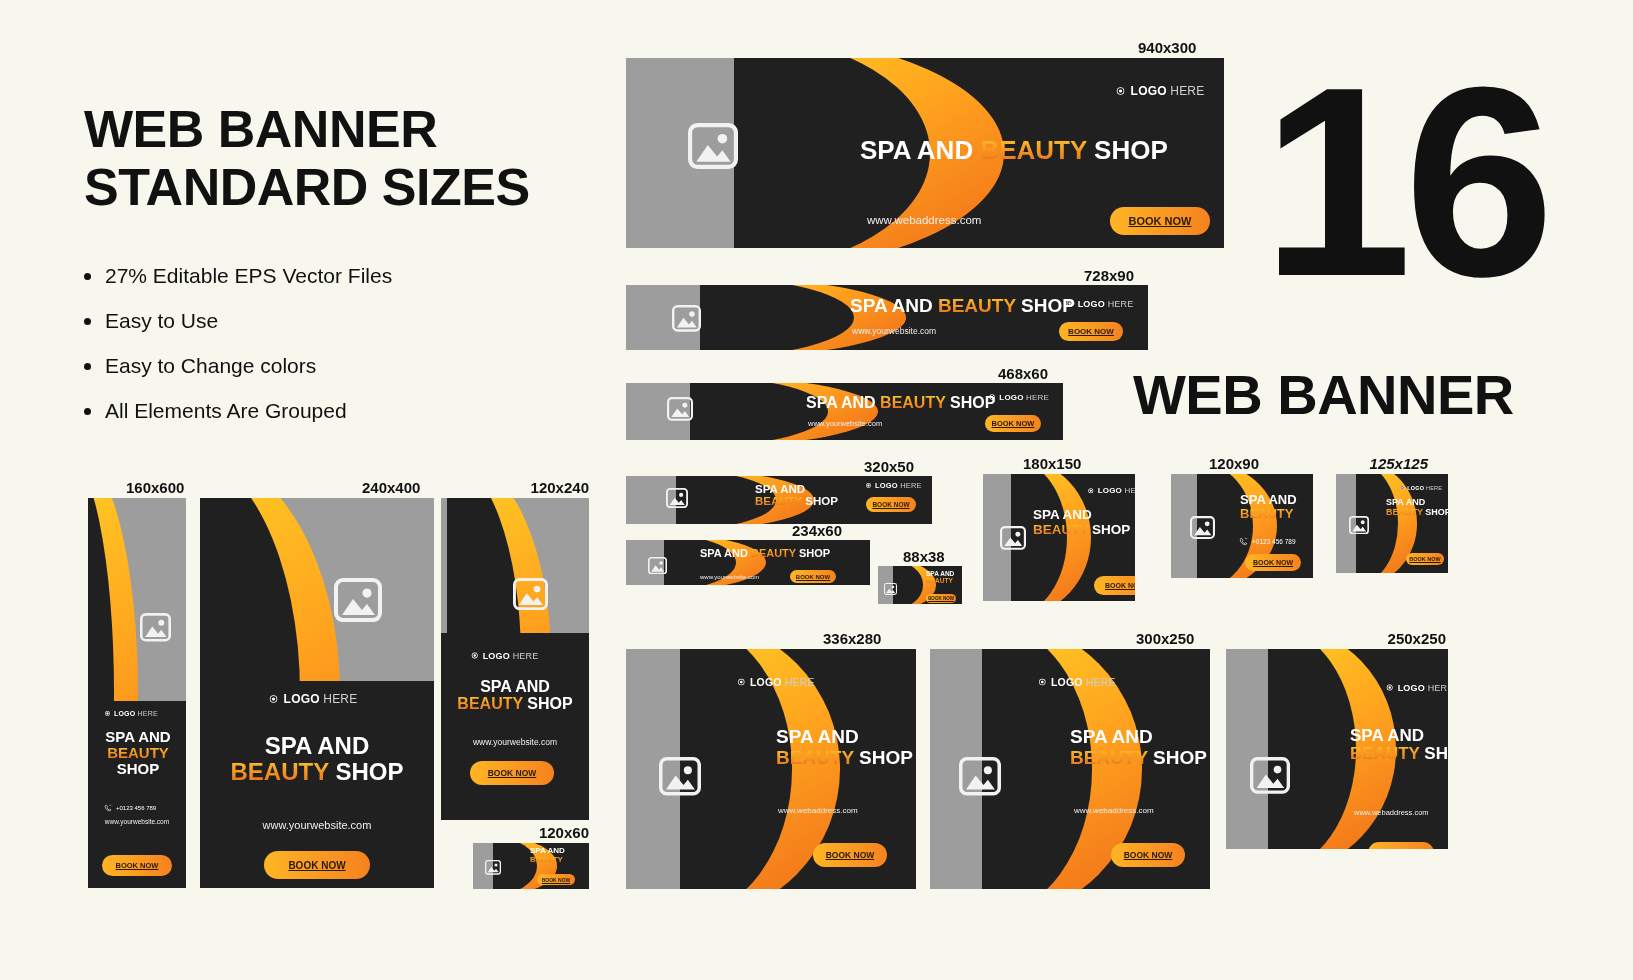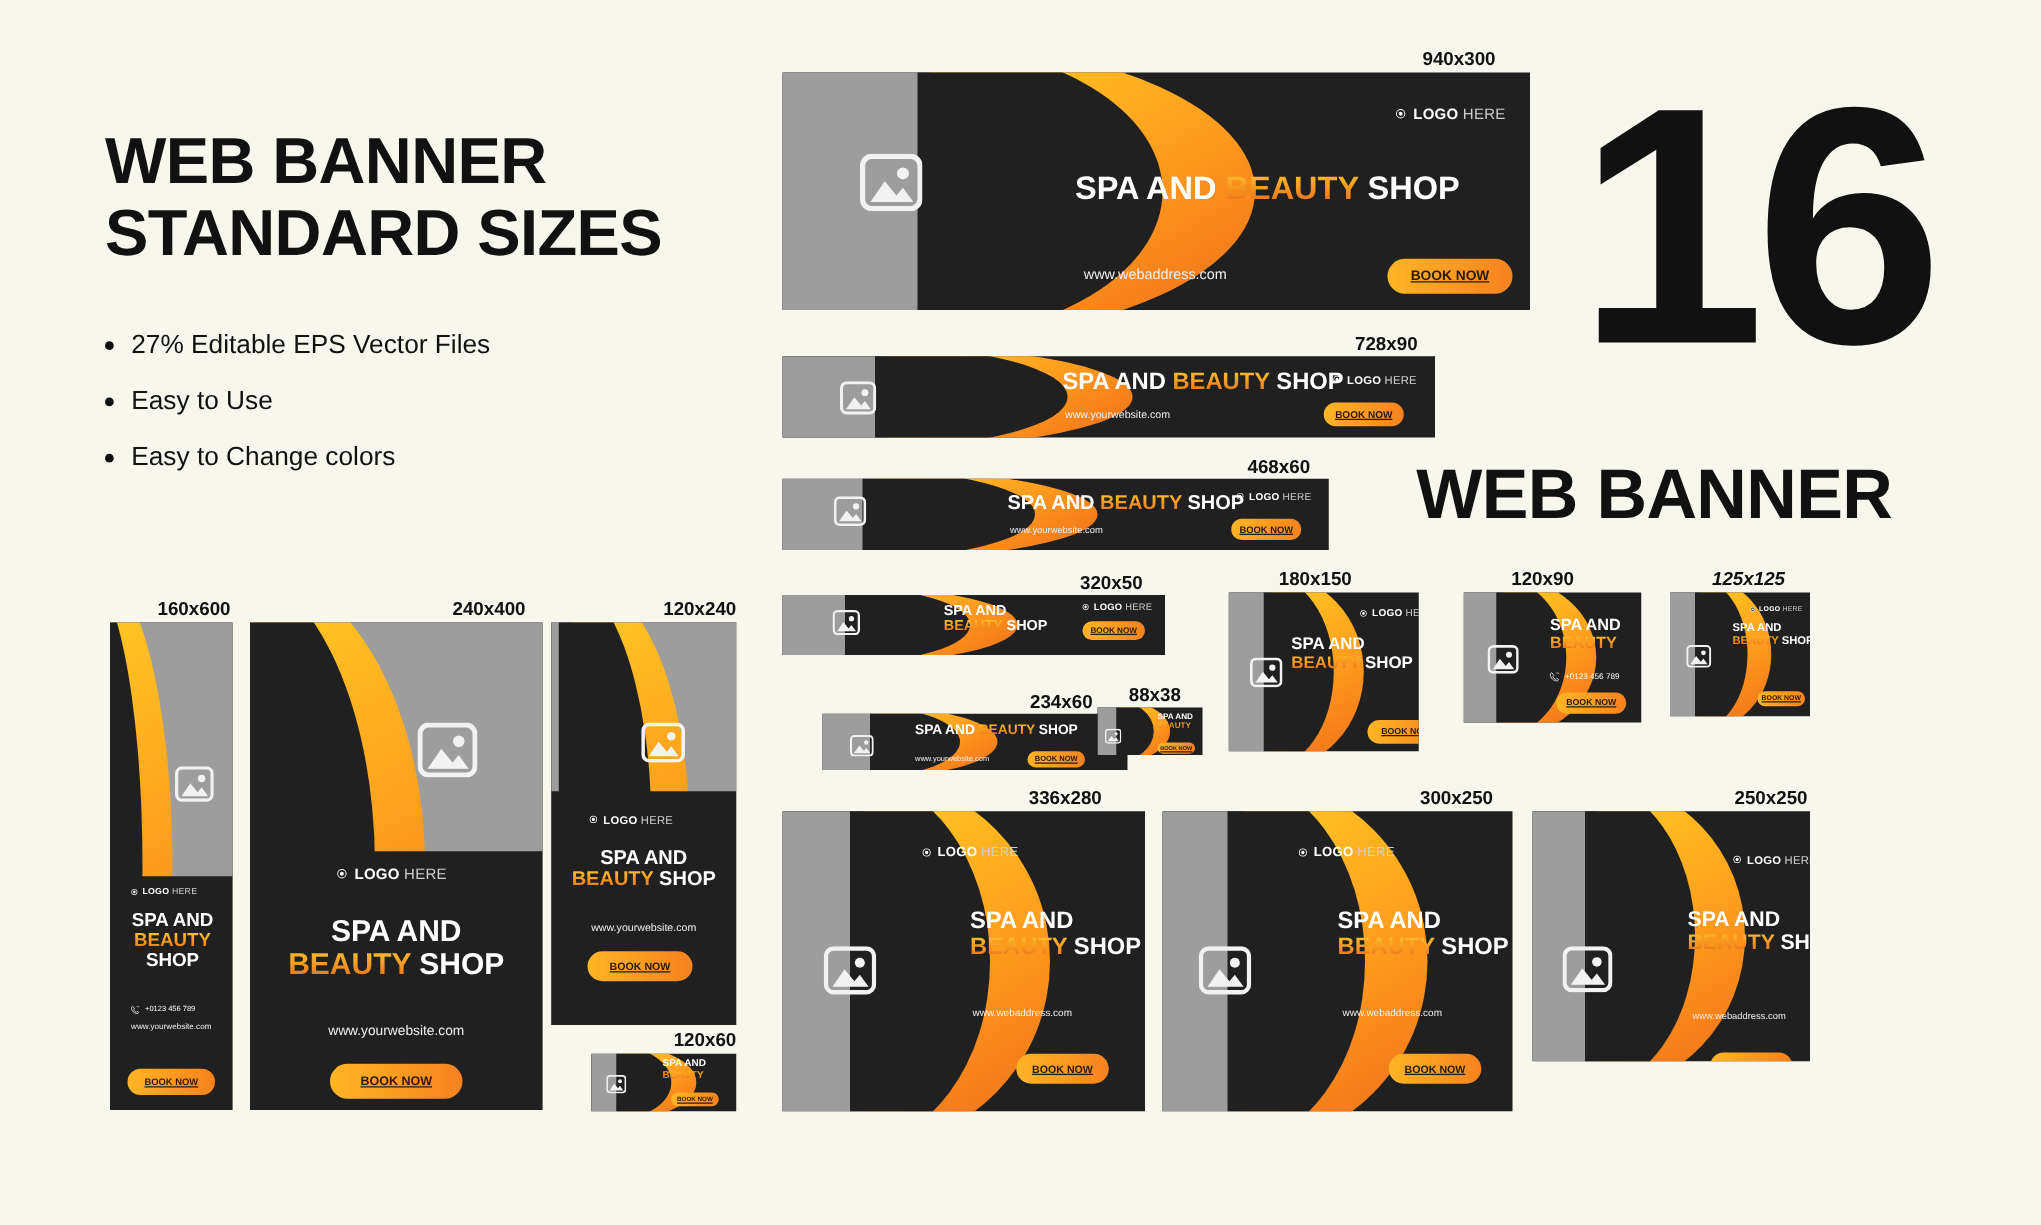--- a/index.html
+++ b/index.html
@@ -91,20 +91,24 @@
       <span class="txt">27% Editable EPS Vector Files</span>
     </div>
     <div class="feat">
       <span class="dot"></span>
       <span class="txt">Easy to Use</span>
     </div>
     <div class="feat">
       <span class="dot"></span>
       <span class="txt">Easy to Change colors</span>
     </div>
+    <div class="feat">
+      <span class="dot"></span>
+      <span class="txt">All Elements Are Grouped</span>
+    </div>
   </div>
 </div>
 
 <div id="bignum">16</div>
 <div id="bigword">WEB BANNER</div>
 
 <div id="stage">
     <div class="wrap" style="left: 626px; top: 58px; width: 598px; height: 190px;">
       <div class="sizelabel" style="left:512px;top:-19px;">940x300</div>
       <div class="banner">
@@ -228,21 +232,21 @@
           </span>
           <span class="lt">LOGO<span class="lt2"> HERE</span></span>
         </div>
         <div class="title grad" style="left: 129px; top: 7px; font-size: 11.5px; z-index: 5;">
           <div>SPA AND</div>
           <div><span class="b">BEAUTY</span> SHOP</div>
         </div>
         <div class="btn" style="left: 240px; top: 21px; width: 50px; height: 15px; font-size: 6.5px; z-index: 5;">BOOK NOW</div>
       </div>
     </div>
-    <div class="wrap" style="left: 626px; top: 571px; width: 244px; height: 45px; margin-left: 32px;">
+    <div class="wrap" style="left: 626px; top: 540px; width: 244px; height: 45px;">
       <div class="sizelabel" style="left:166px;top:-18px;">234x60</div>
       <div class="banner">
         <div class="gray" style="width:98px;"></div>
         <div class="swoosh" style="left:44px;width:96px;">
           <div class="o" style="border-radius:0 100% 100% 0 / 0 50% 50% 0;"></div>
         </div>
         <div class="swoosh" style="left:38px;width:72px;">
           <div class="d" style="border-radius:0 100% 100% 0 / 0 50% 50% 0;"></div>
         </div>
         <div class="imgicon" style="left: 22px; top: 17px; width: 19px; height: 17.48px; z-index: 5;">

